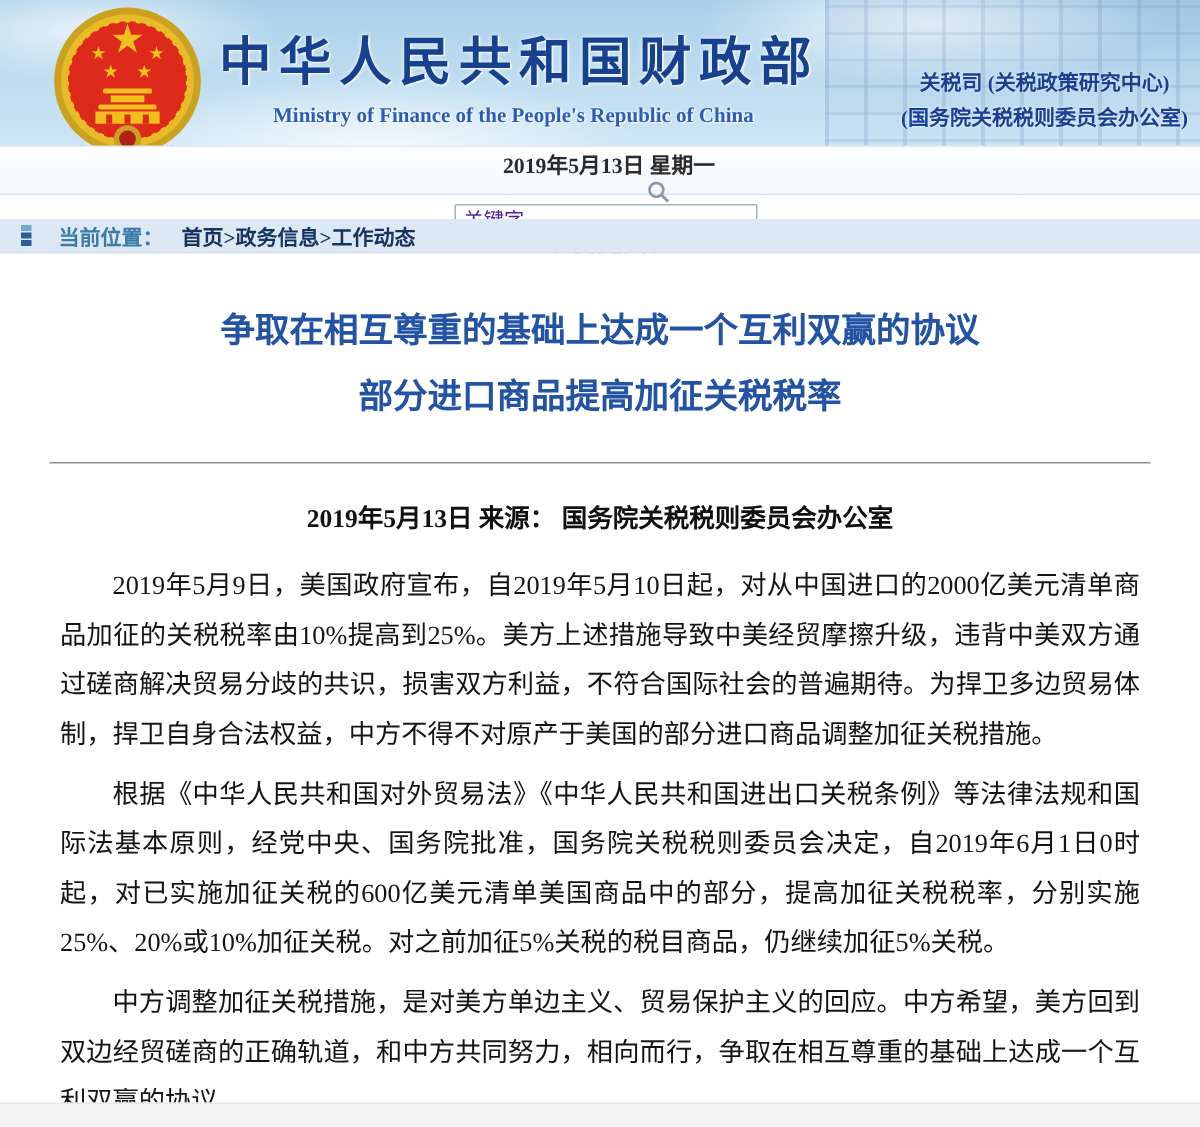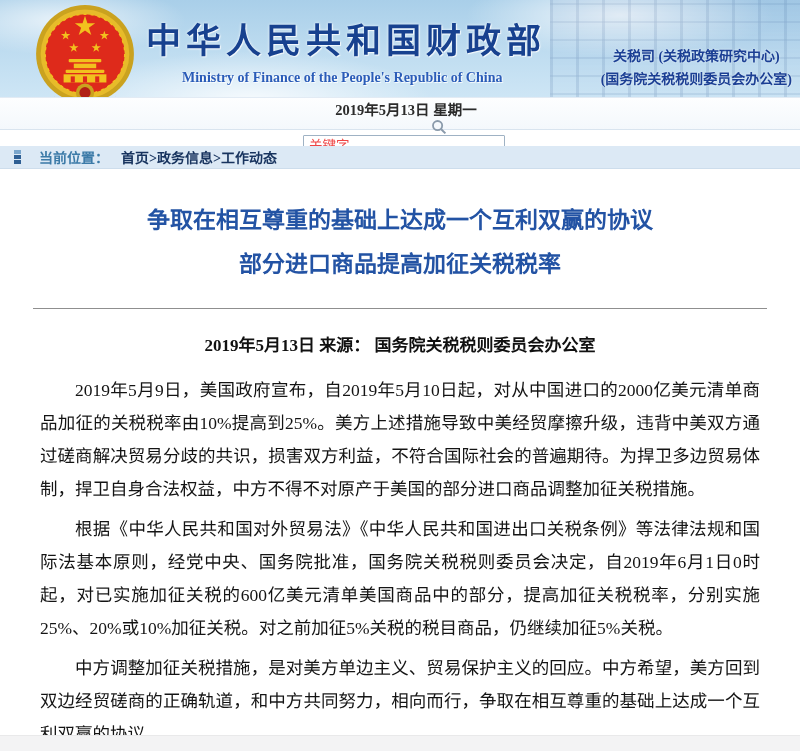--- a/index.html
+++ b/index.html
@@ -51,21 +51,21 @@
     background: linear-gradient(180deg, #fdfeff, #f4f8fc);
     border-top: 1px solid #e2ebf4; border-bottom: 1px solid #d9e4ef;
     display: flex; align-items: center; flex-direction: column;
   }
   .toolbar-date {
     margin-left: 12px; font-size: 14.5px; font-weight: bold; color: #2b2b2b; white-space: nowrap;
   }
   .search-icon { margin-left: 78px; width: 16px; height: 16px; flex: 0 0 auto; }
   .search-input {
     margin-left: 8px; width: 202px; height: 21px; border: 1px solid #9fb2c4; background: #ffffff;
-    font-family: "Liberation Serif", serif; font-size: 13.5px; color: #ef4444; padding: 0 5px;
+    font-family: "Liberation Serif", serif; font-size: 13.5px; color: #4c1d95; padding: 0 5px;
     border-radius: 1px; outline: none; text-decoration: underline;
   }
   .scope-select {
     margin-left: 7px; height: 23px; min-width: 64px; padding: 0 4px 0 8px;
     border: 1.5px solid #4a4a4a; border-radius: 6px;
     background: linear-gradient(180deg, #ffffff, #e9eef3);
     display: flex; align-items: center; cursor: pointer;
   }
   .scope-label { font-size: 13.5px; font-weight: bold; color: #1d3f7d; white-space: nowrap; }
   .stepper { display: flex; flex-direction: column; margin-left: 7px; line-height: 5px; }

